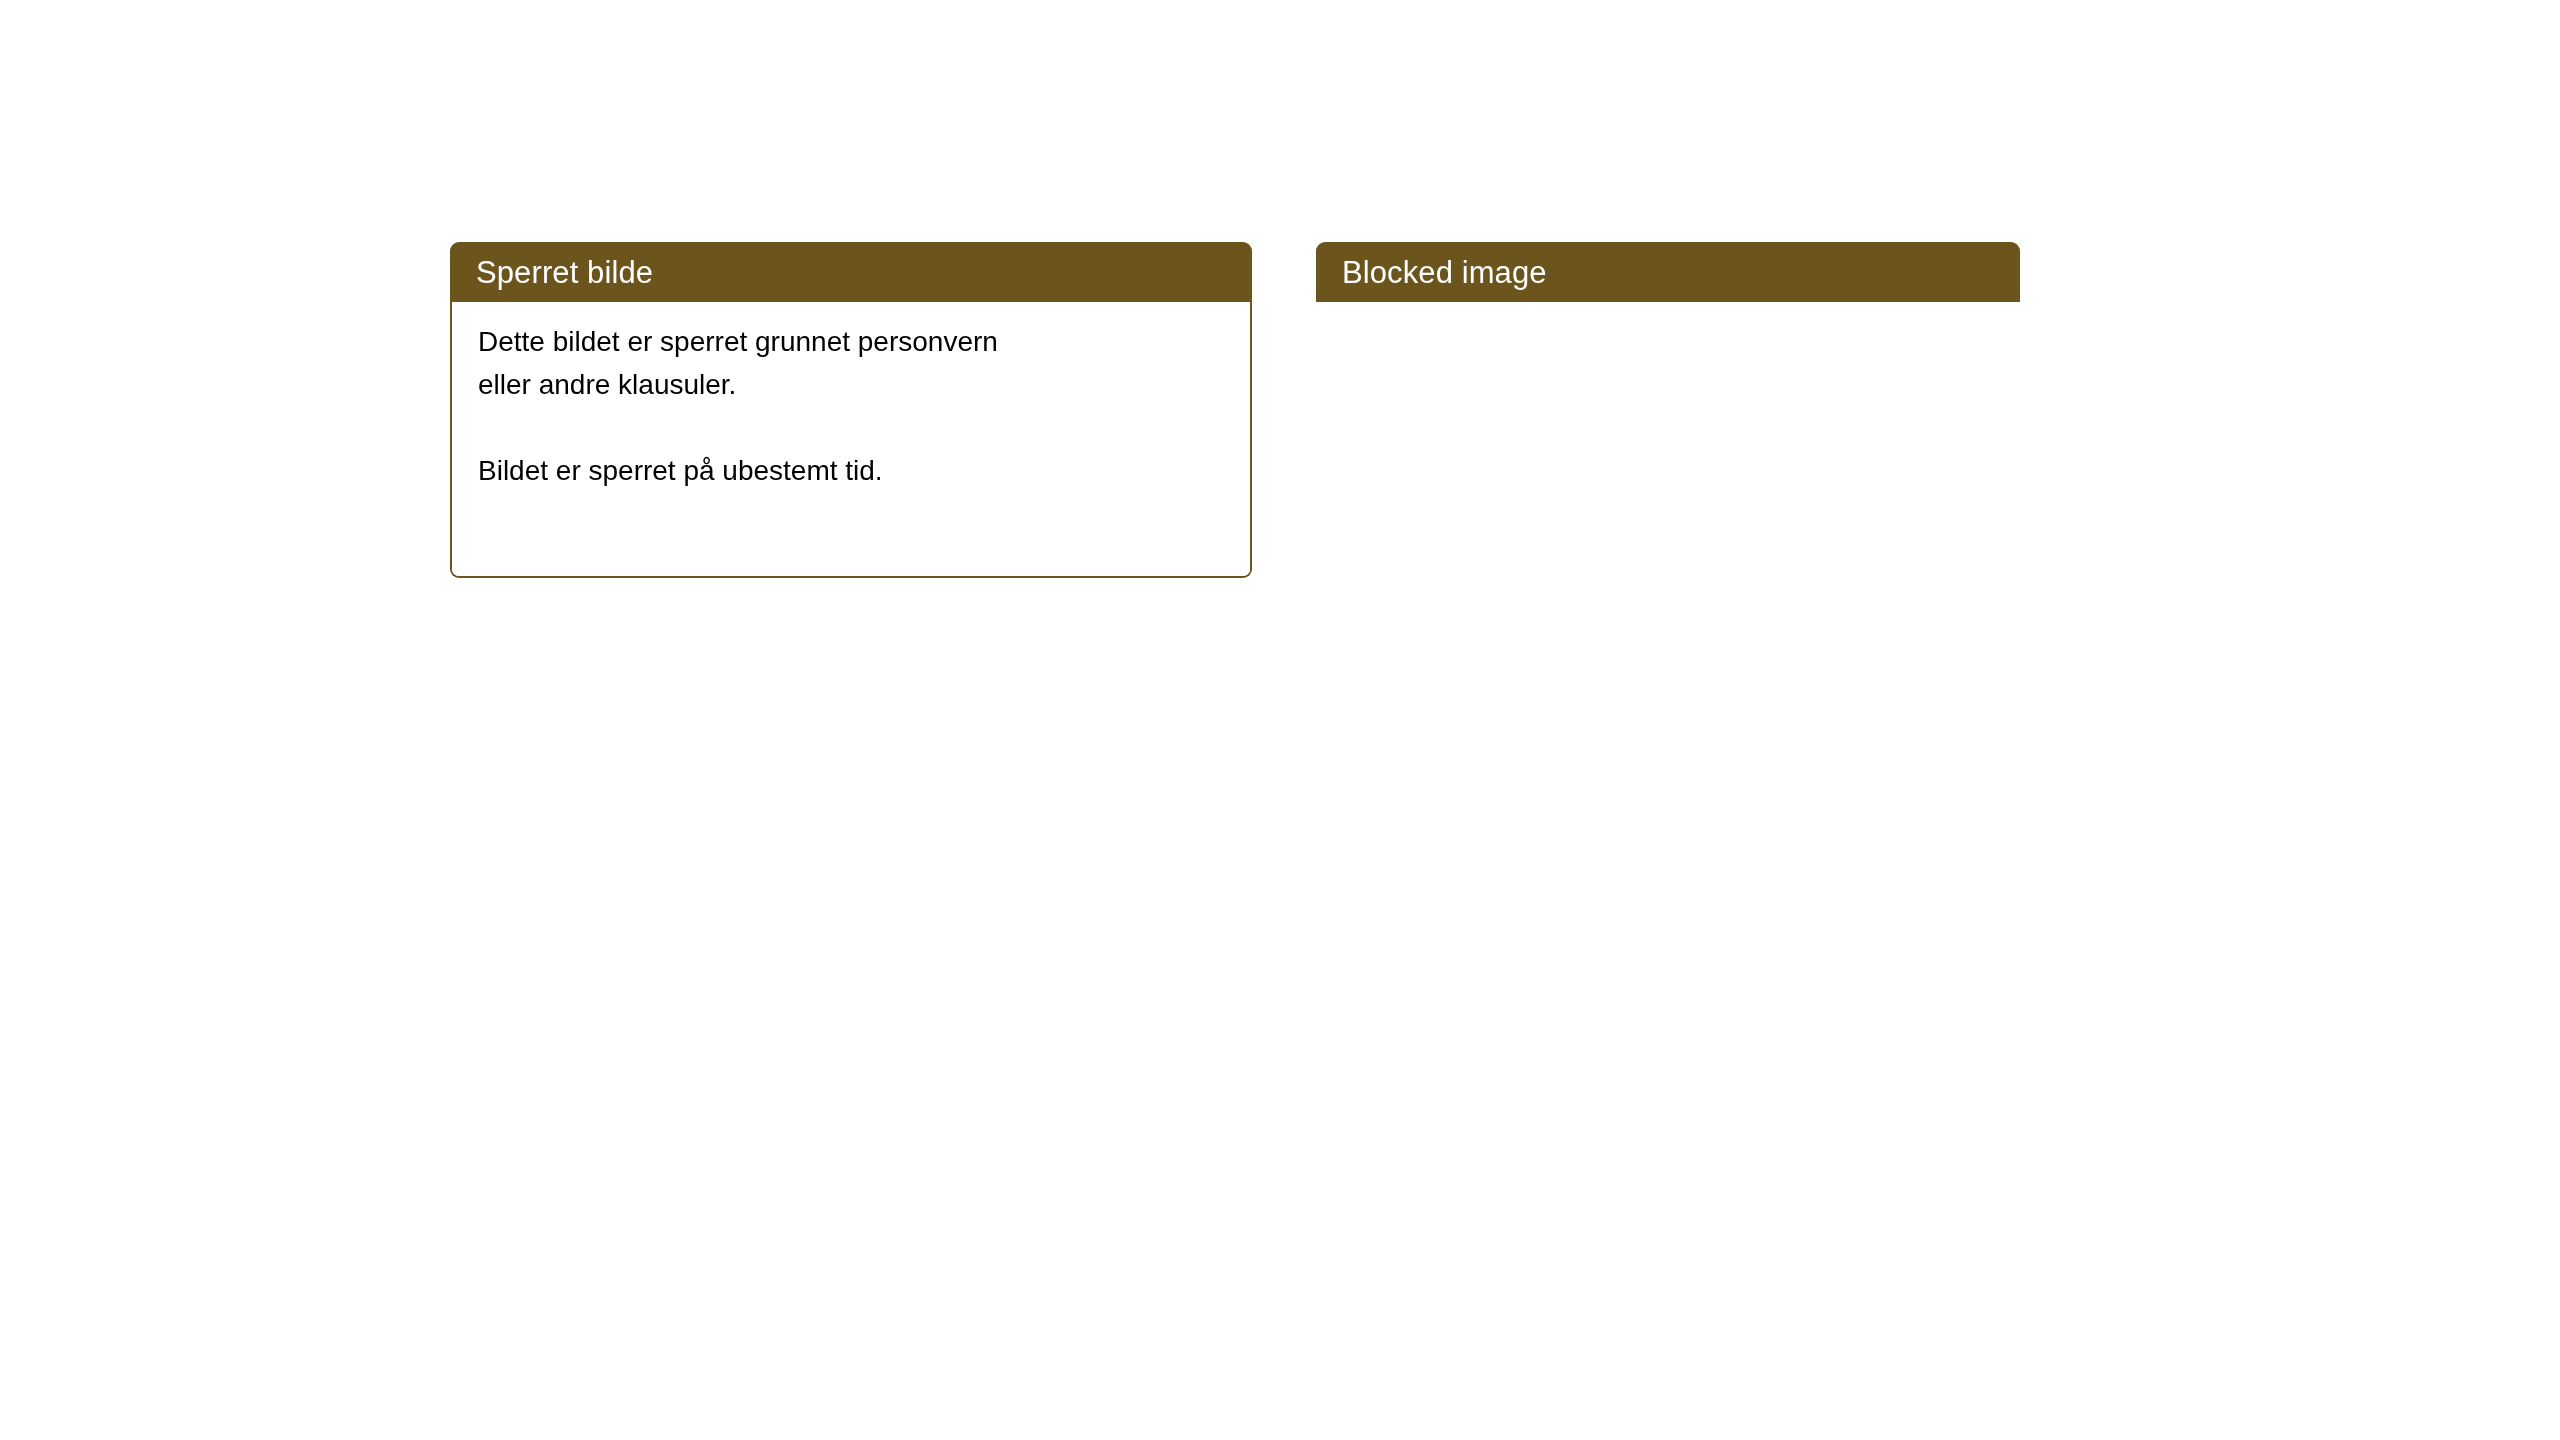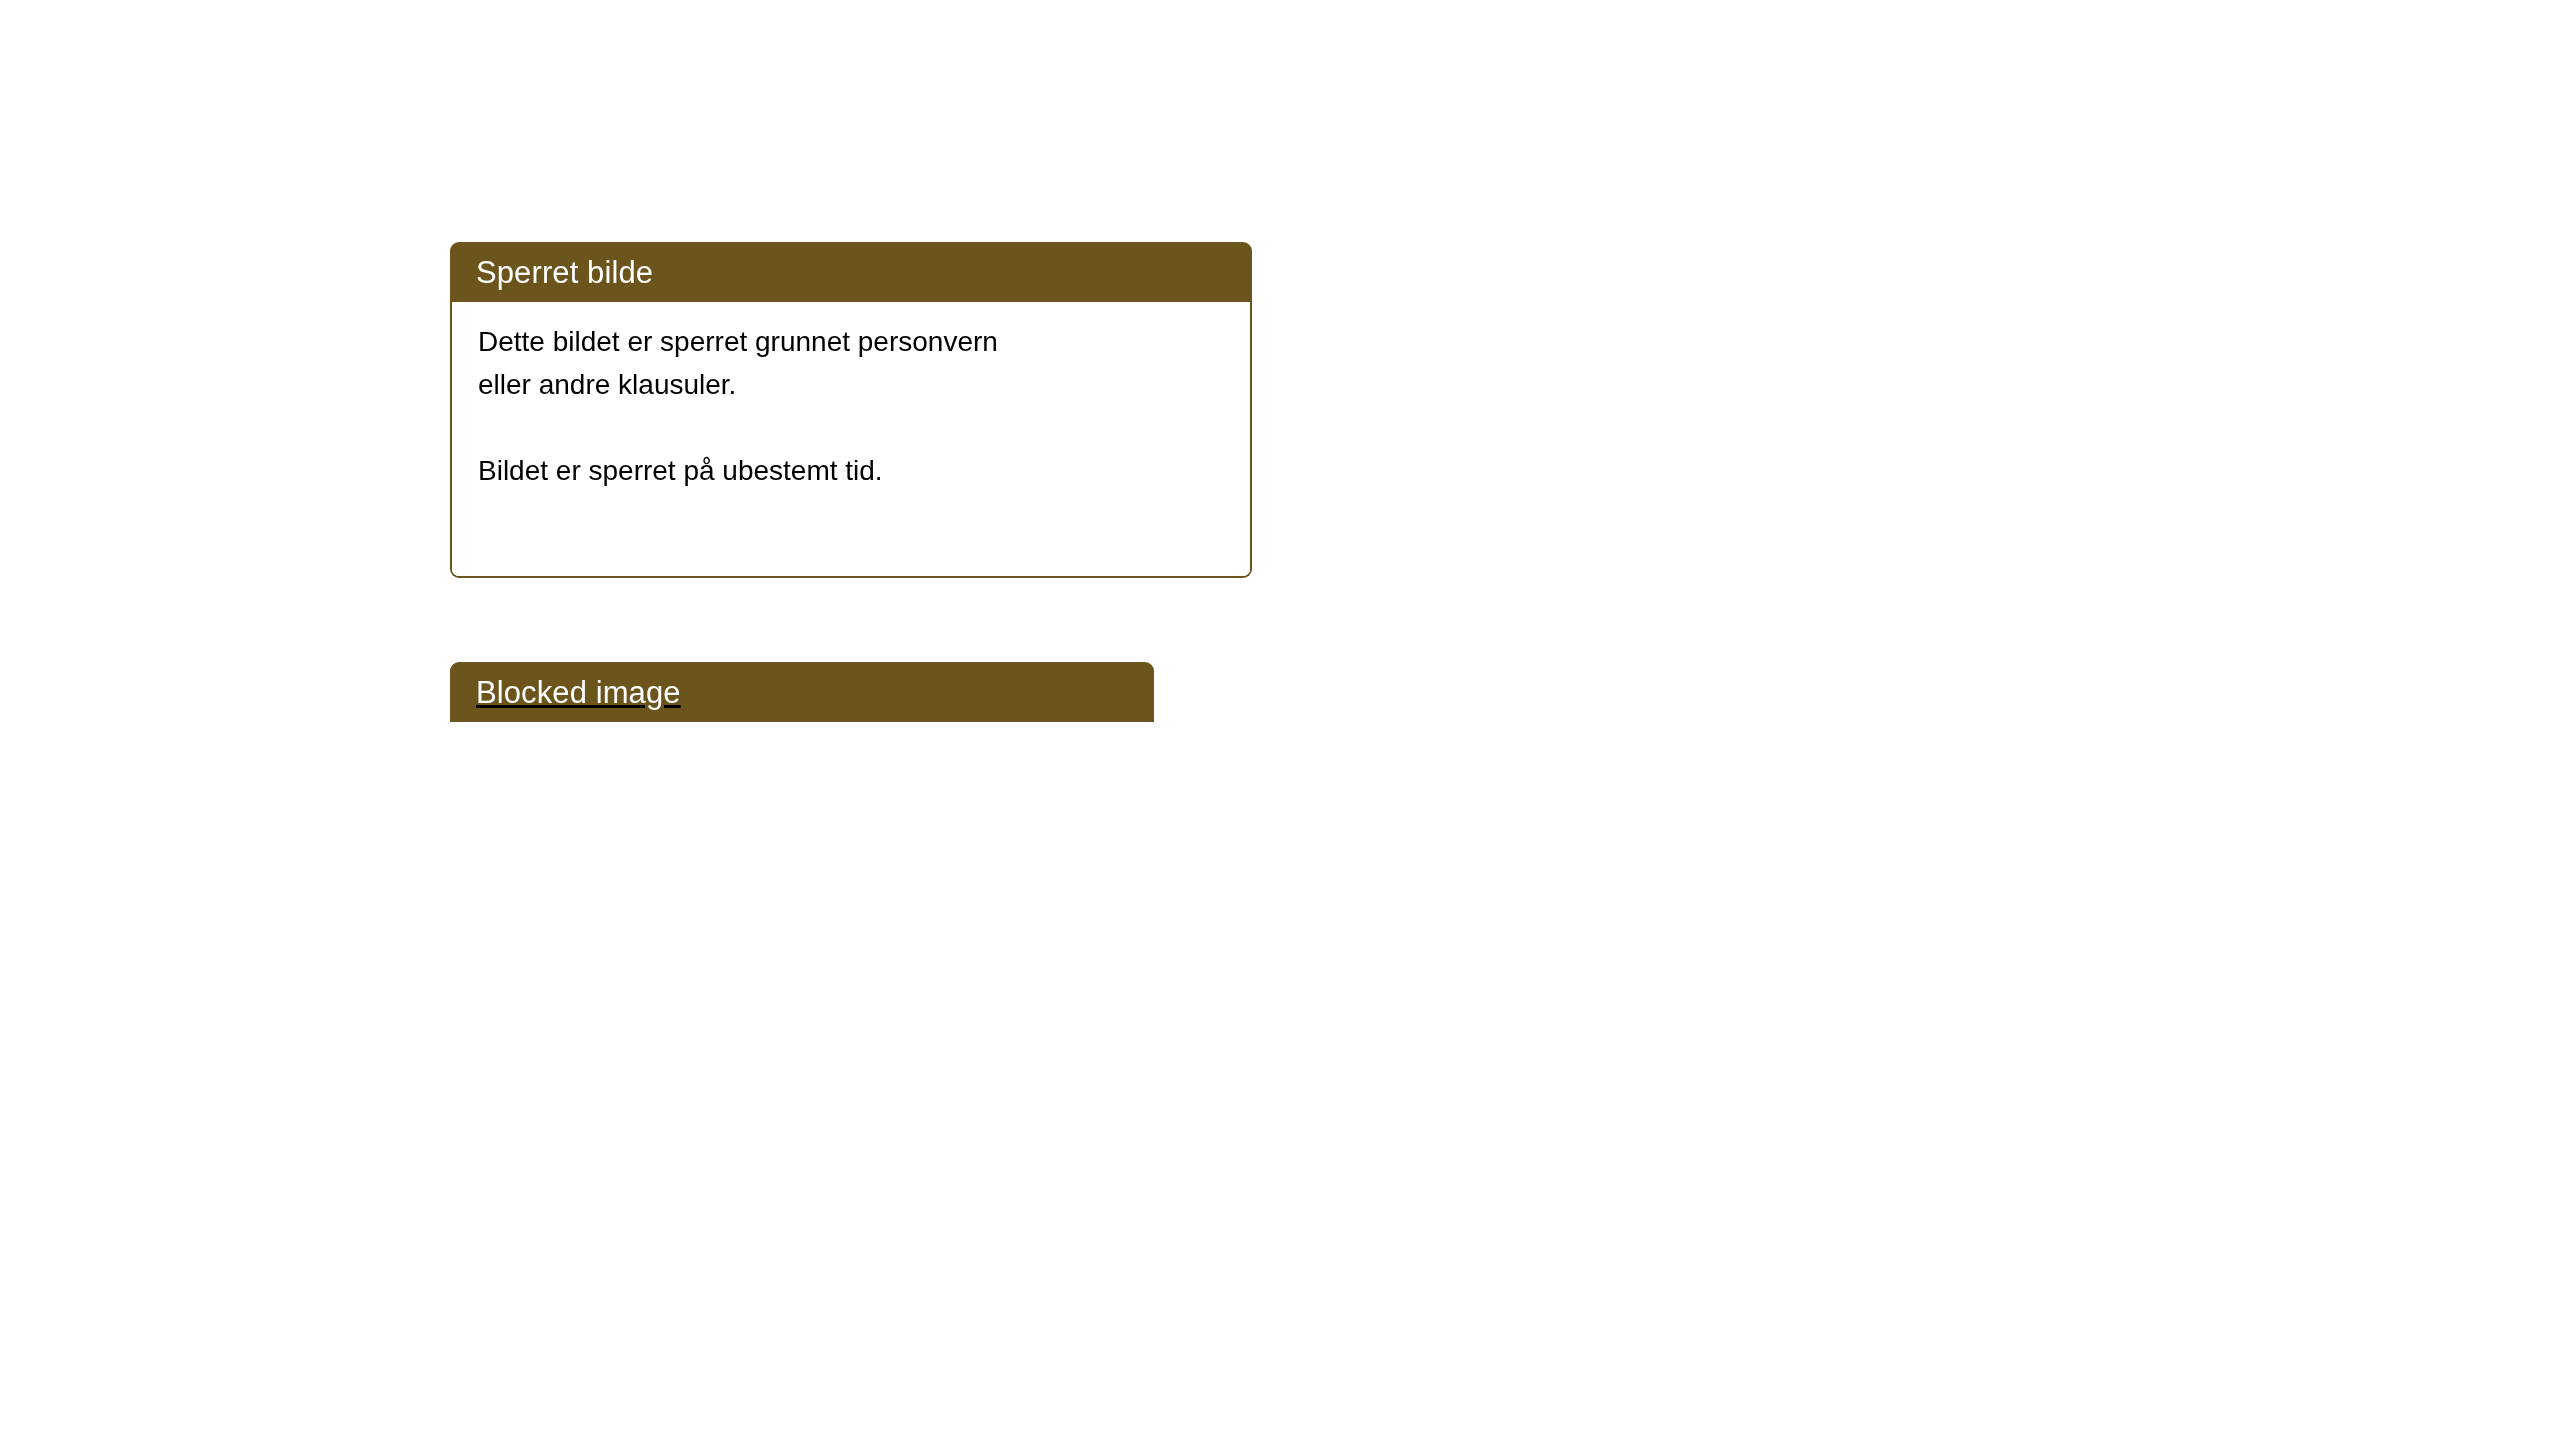--- a/index.html
+++ b/index.html
@@ -20,23 +20,23 @@
     width: 2560px;
     height: 1440px;
     background: #ffffff;
   }
 
   .panel-row {
     position: absolute;
     left: 450px;
     top: 242px;
     display: flex;
-    flex-direction: column;
+    flex-direction: row;
     align-items: flex-start;
-    gap: 84px;
+    gap: 64px;
   }
 
   .panel {
     box-sizing: border-box;
     background: #ffffff;
     border-radius: 9px;
     display: flex;
     flex-direction: column;
     overflow: hidden;
     border: 2px solid #6b551c;
@@ -84,21 +84,21 @@
     margin: 0;
     white-space: pre-line;
   }
 
   .body-para + .body-para {
     margin-top: 43px;
   }
 
   
   .panel-nb  { width: 802px; }
-  .panel-en  { width: 704px; text-decoration: underline; }
+  .panel-en  { width: 704px; }
 </style>
 </head>
 <body>
 
 <div id="stage">
 
   <div class="panel-row">
 
     <div class="panel-wrap panel-nb">
       <div class="panel-header">

